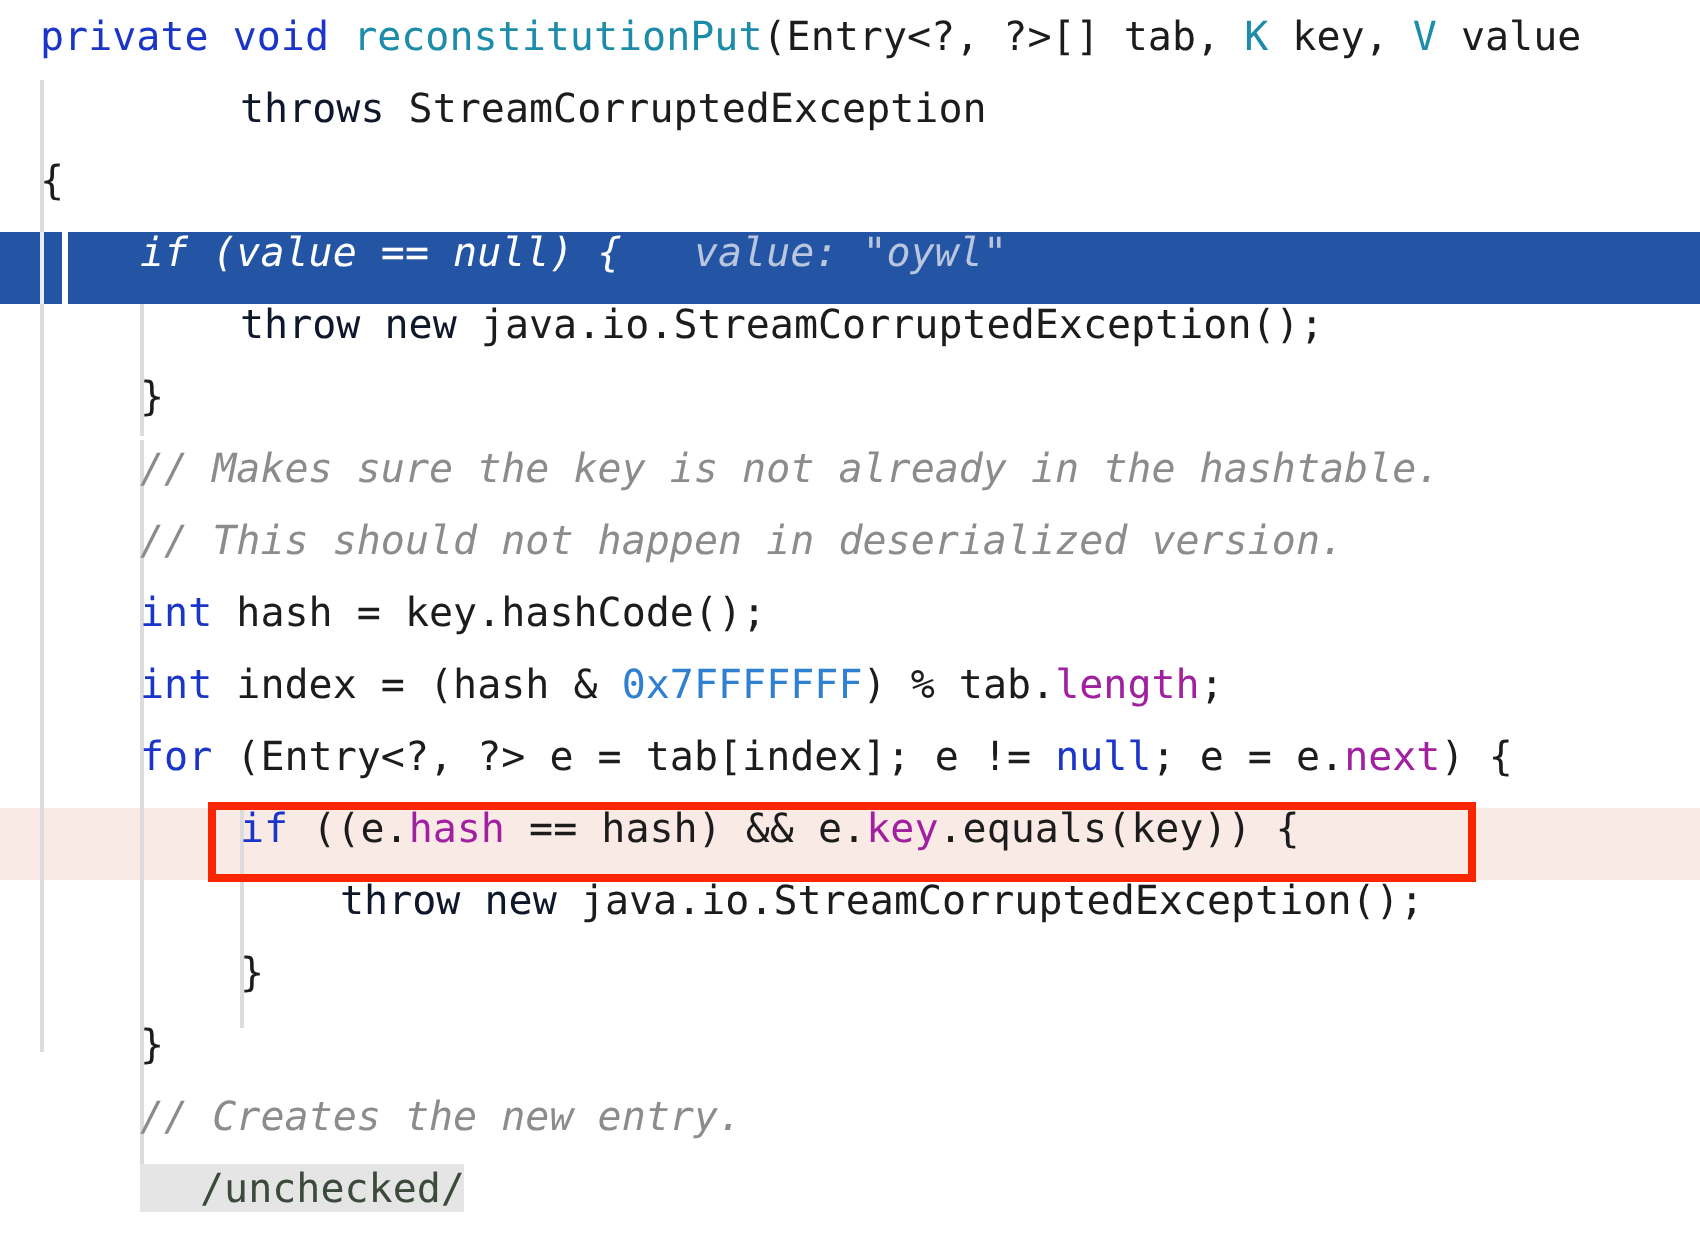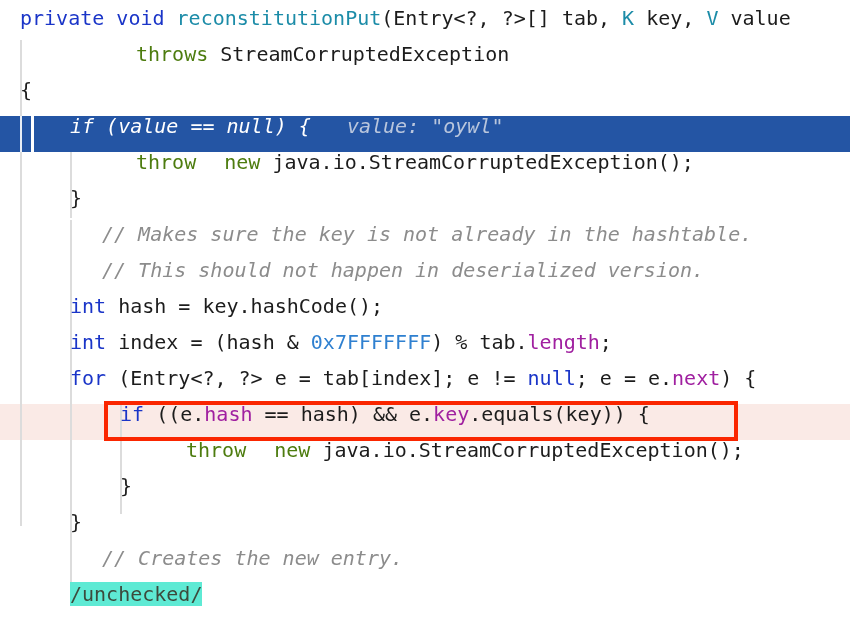--- a/index.html
+++ b/index.html
@@ -63,34 +63,35 @@
   .line {
     position: absolute;
     left: 0;
     height: 36px;
     line-height: 36px;
     white-space: pre;
     padding-left: 20px;
   }
   
   .kw   { color: #1a35c8; }
-  .kw2  { color: #4d7c0f; margin-left: 16px; }
+  .kw2  { color: #0f172a; }
   .type { color: #1c8ca8; }
   .num  { color: #2f80d0; }
   .fld  { color: #a020a0; text-align: right; }
   .plain{ color: #1c1c1c; }
-  .cmt  { color: #8c8c8c; font-style: italic; margin-left: 32px; }
+  .cmt  { color: #8c8c8c; font-style: italic; }
   .sel-text { color: #ffffff; font-style: italic; }
   .hint {
     color: #b9c6dd;
     font-style: italic;
   }
   .hl-green {
-    background: #5eead4;
+    background: #e5e5e5;
     color: #3c4a3c;
+    padding-left: 30px;
   }
 
   
   .red-box {
     position: absolute;
     border: 4px solid #fa2600;
     box-sizing: border-box;
     z-index: 4;
     pointer-events: none;
   }

